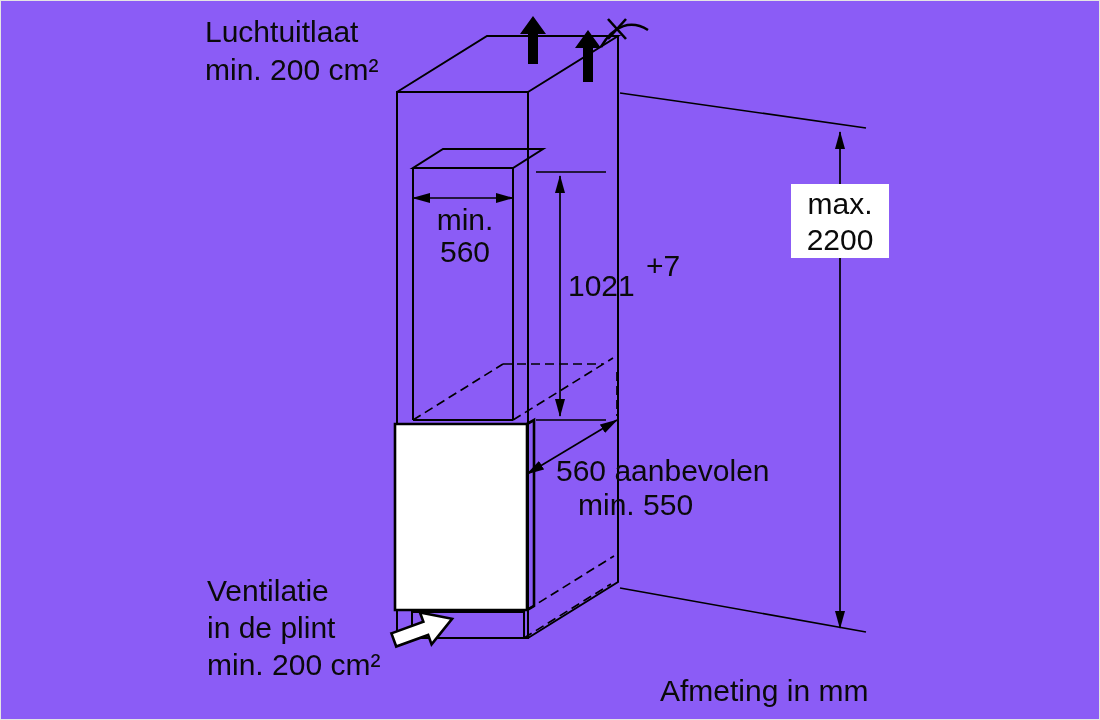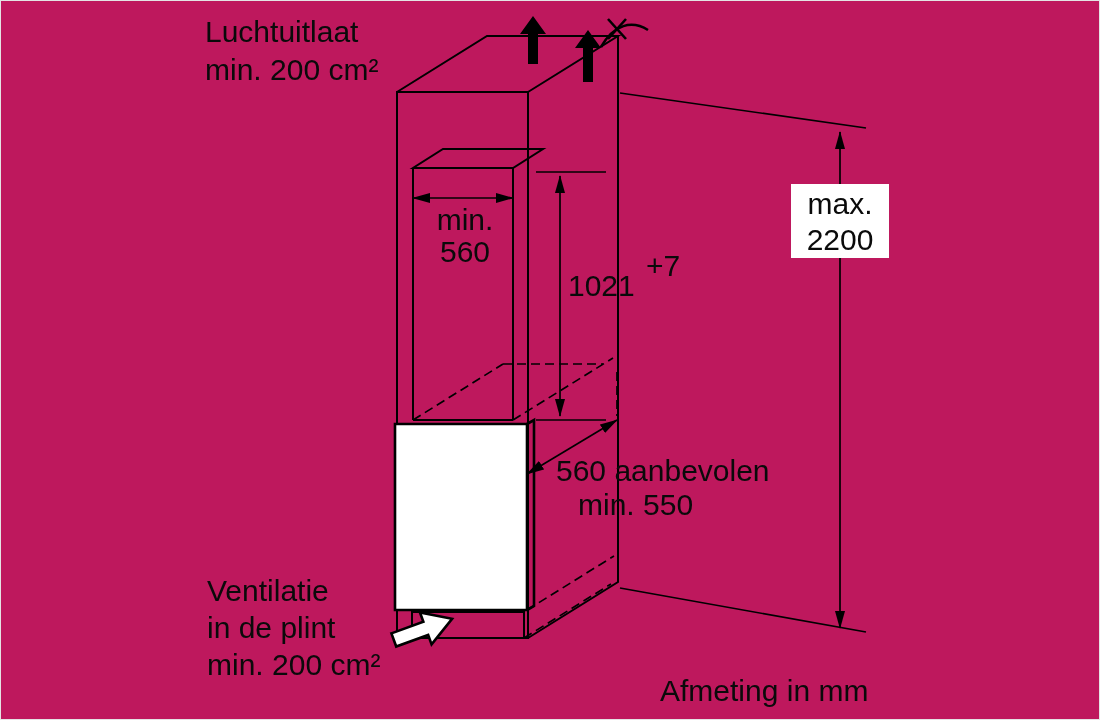--- a/index.html
+++ b/index.html
@@ -1,17 +1,17 @@
 <!DOCTYPE html>
 <html><head>
 <meta charset="utf-8">
 <style>
   html,body{margin:0;padding:0;background:#ffffff;}
   .canvas{
-    width:1100px;height:720px;position:relative;background:#be185d;
+    width:1100px;height:720px;position:relative;background:#8b5cf6;
     box-shadow:inset 0 0 0 1px #e4e4e4;overflow:hidden;
     font-family:"Liberation Sans",sans-serif;
   }
   svg text{
     font-family:"Liberation Sans",sans-serif;
     fill:#0a0a0a;font-size:30px;
   }
   .solid path,.solid line{stroke:#000;stroke-width:2;fill:none;}
   .door path{stroke:#000;stroke-width:2.6;}
   .dashed line{stroke:#000;stroke-width:1.7;stroke-dasharray:9 5;fill:none;}

